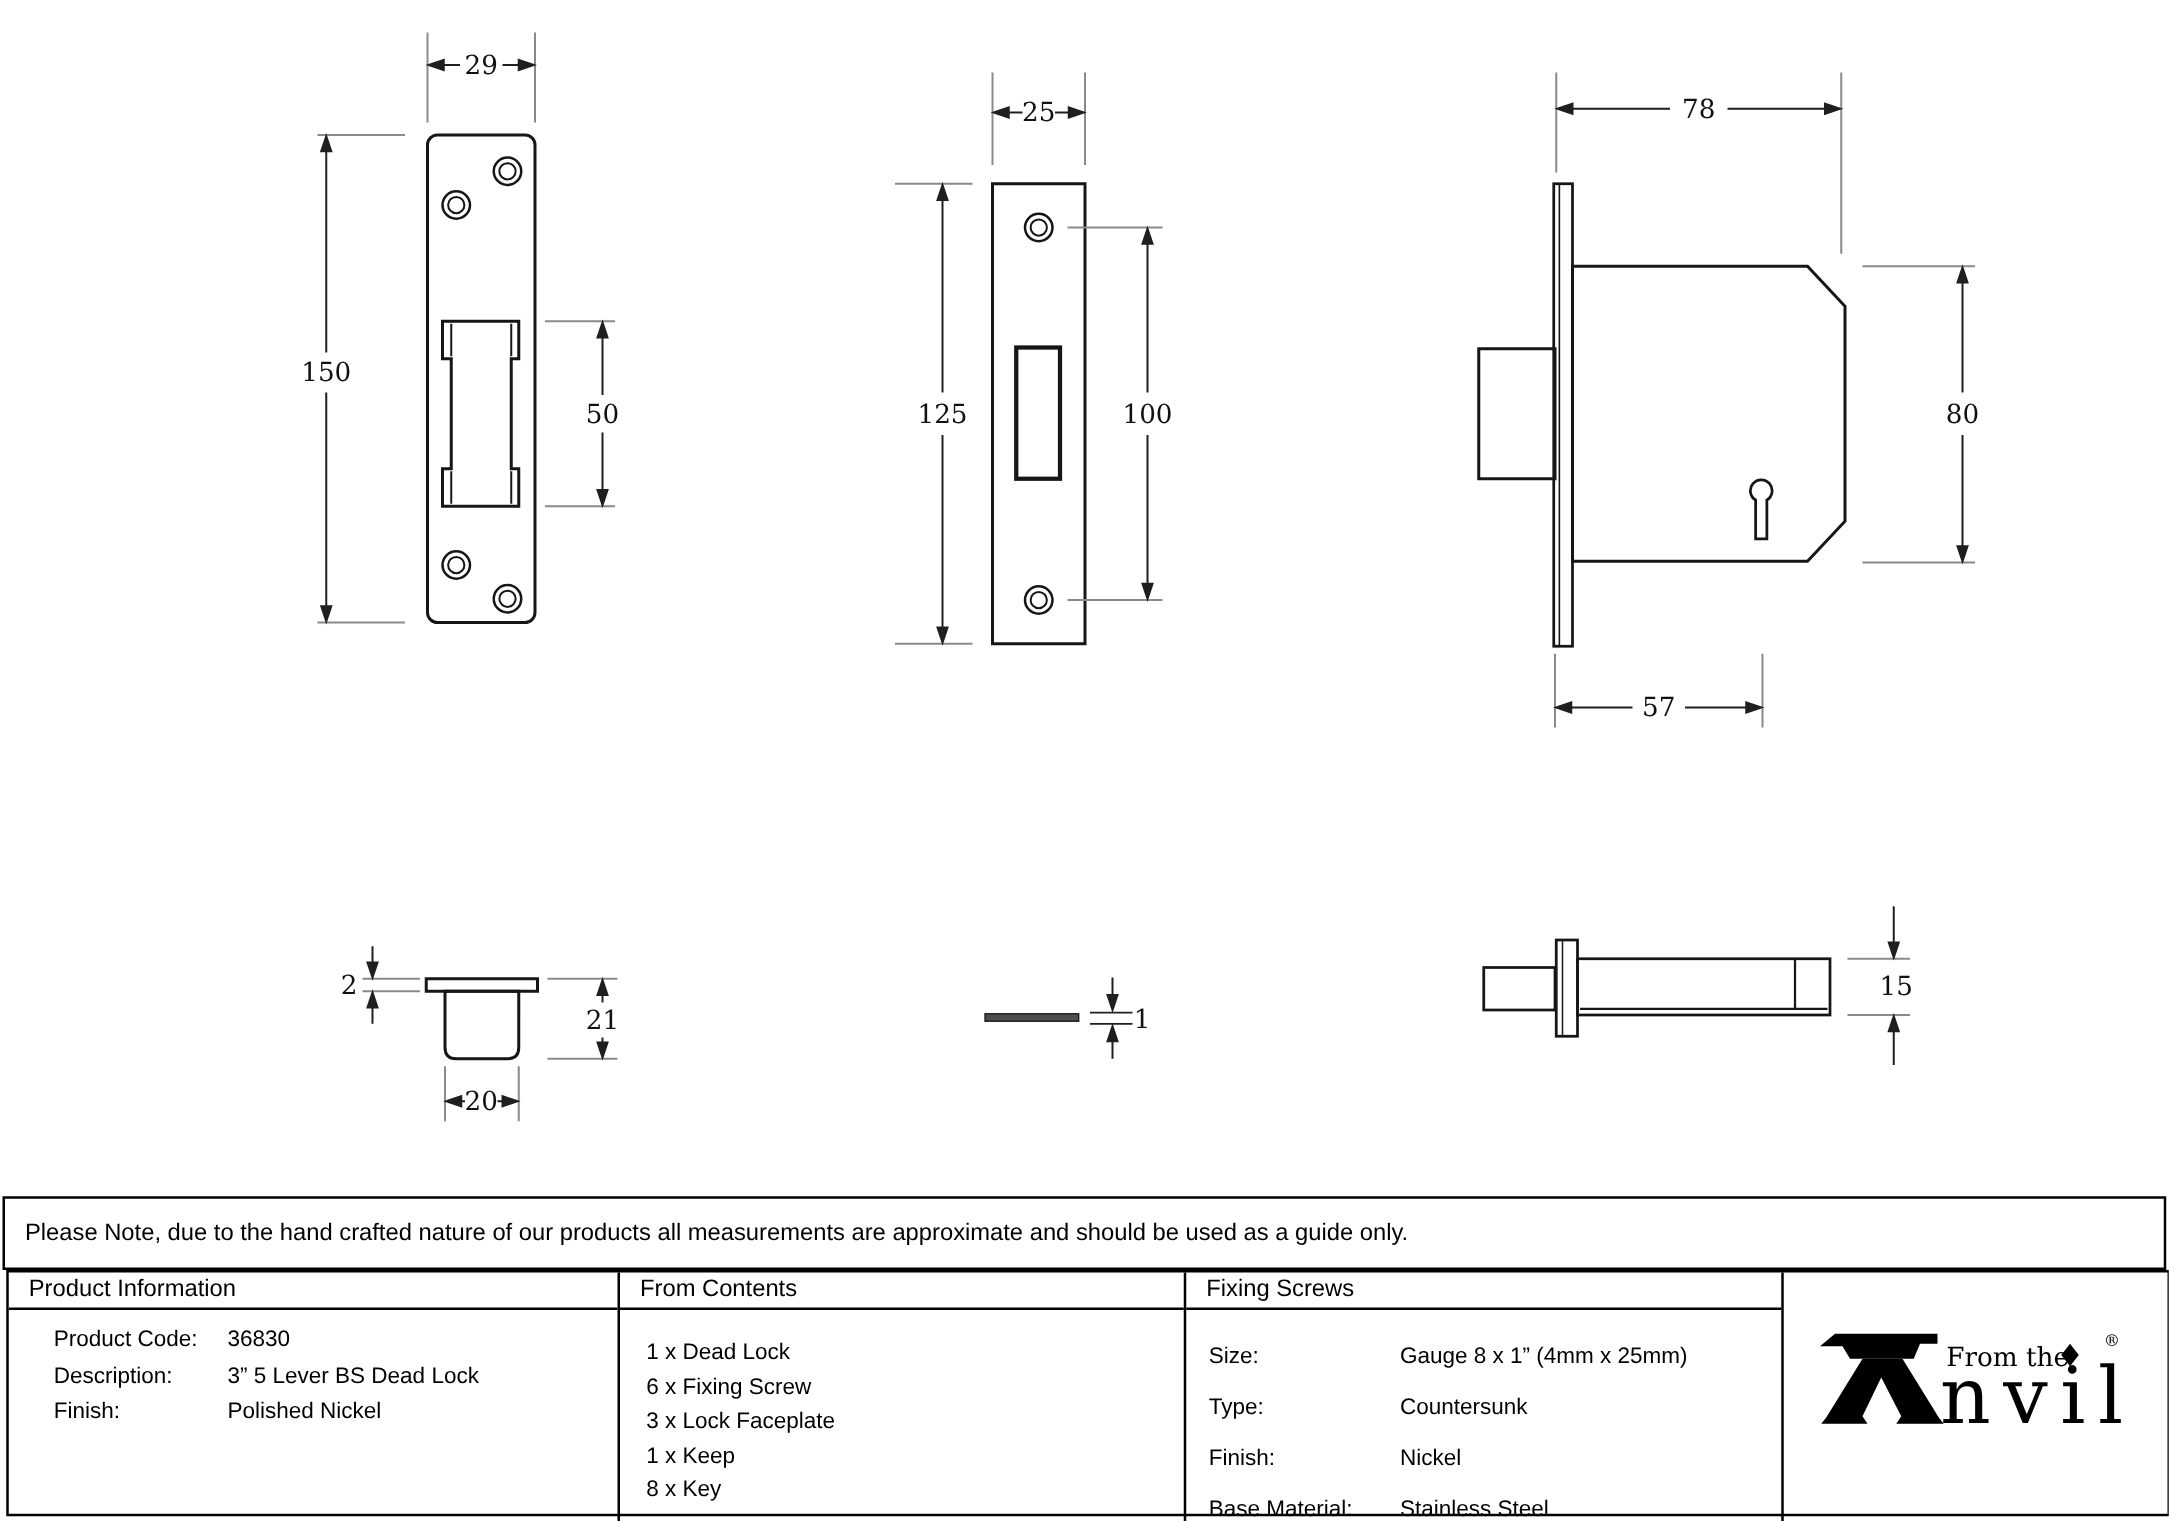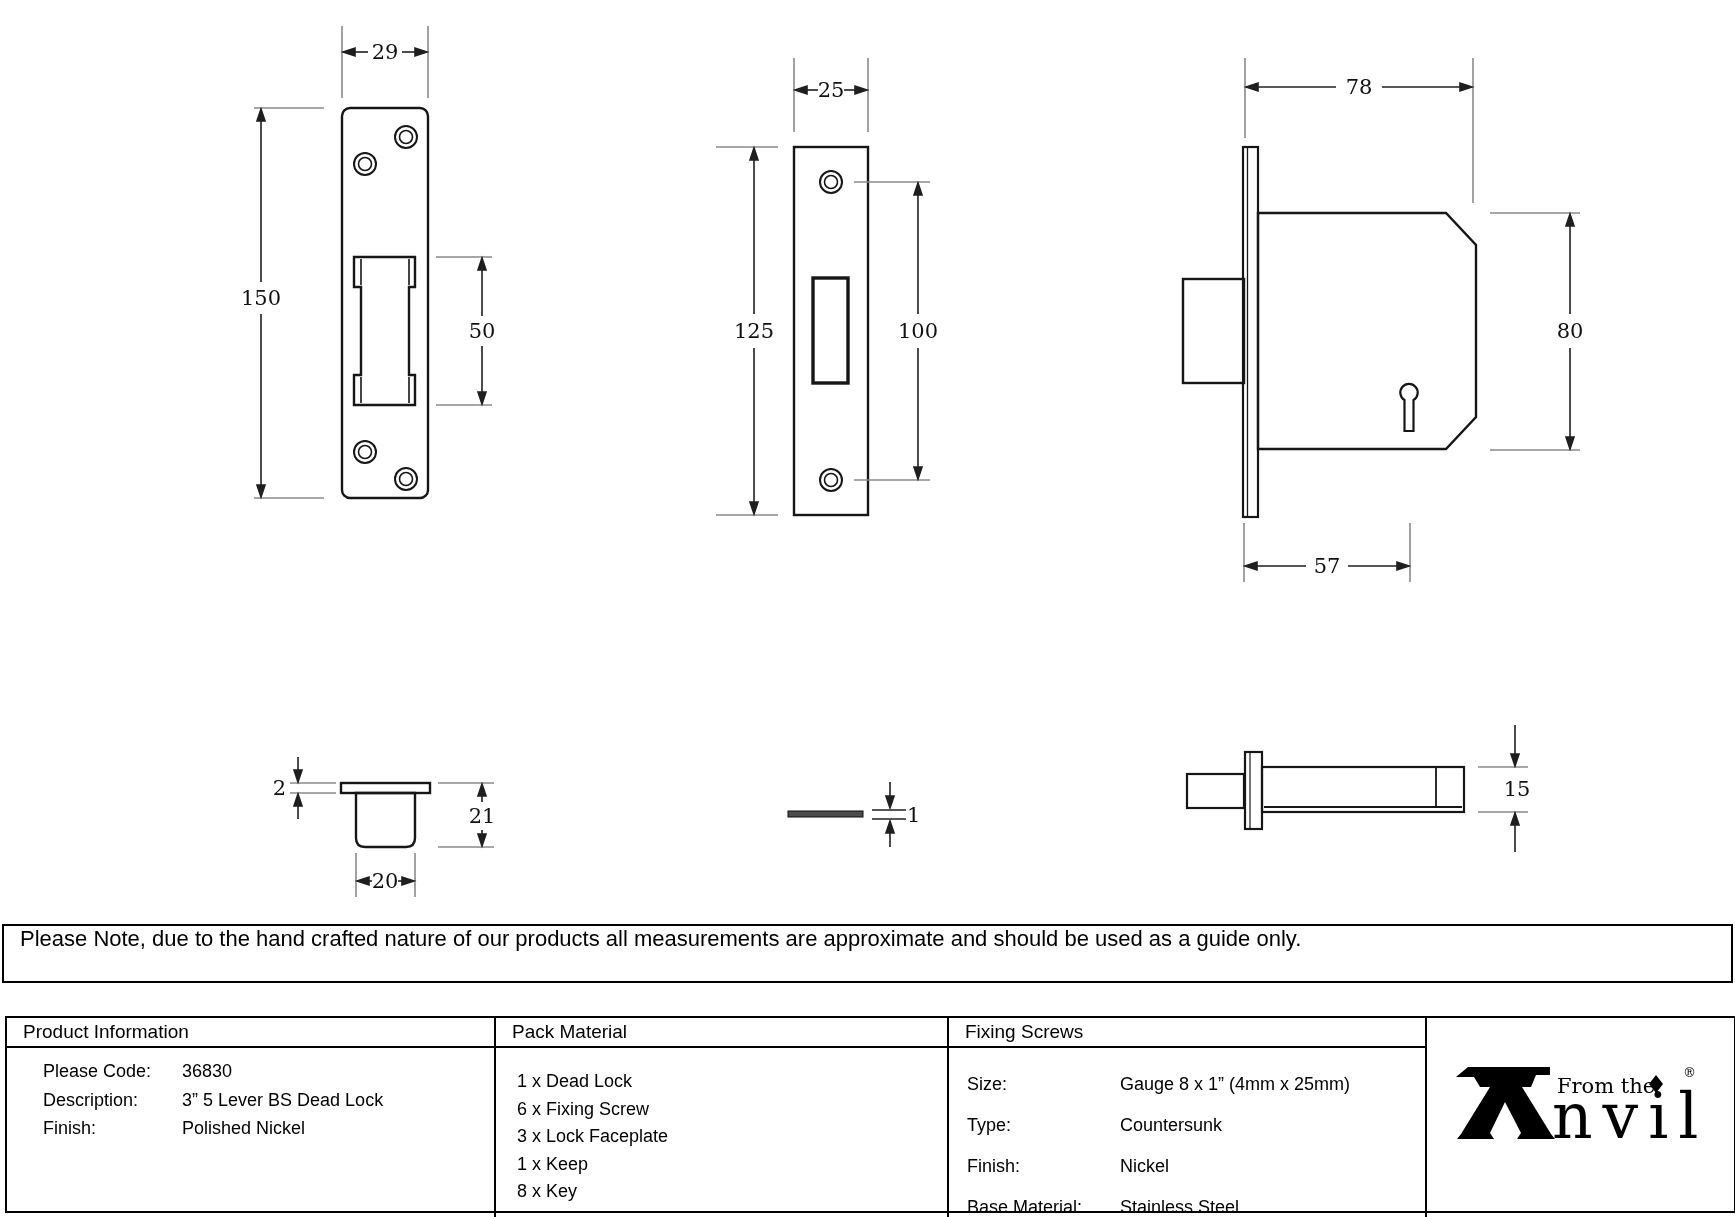--- a/index.html
+++ b/index.html
@@ -2,22 +2,22 @@
 <html><head>
 <meta charset="utf-8">
 <style>
   html,body{margin:0;padding:0;background:#ffffff;}
   .page{position:relative;width:1735px;height:1217px;background:#fff;overflow:hidden;
         font-family:"Liberation Sans",sans-serif;color:#000;padding-left:18px;}
   svg text.dim{font-family:"DejaVu Serif",serif;font-size:21px;fill:#111;}
   svg .mid{text-anchor:middle;dominant-baseline:central;}
   svg .endA{text-anchor:end;dominant-baseline:central;}
   svg .startA{text-anchor:start;dominant-baseline:central;}
-  .notebox{position:absolute;left:2px;top:924px;width:1731px;height:59px;border:2.5px solid #000;
-           box-sizing:border-box;display:flex;align-items:flex-start;font-size:22px;padding-left:16px;}
+  .notebox{position:absolute;left:2px;top:957px;width:1731px;height:59px;border:2.5px solid #000;
+           box-sizing:border-box;display:flex;align-items:center;font-size:19px;padding-left:16px;}
   .tbl{position:absolute;left:5px;top:1016px;width:1731px;height:197px;border:2.5px solid #000;
        box-sizing:border-box;display:grid;grid-template-columns:489px 453px 478px 1fr;}
   .cell{border-right:2px solid #000;display:flex;flex-direction:column;min-width:0;}
   .cell.last{border-right:none;position:relative;}
   .hdr{height:25px;border-bottom:2px solid #000;font-size:19px;padding:3px 0 0 16px;}
   .body1{margin-top:9px;font-size:18px;line-height:28.5px;padding-left:36px;}
   .body1 .lbl{display:inline-block;width:134px;}
   .body2{margin-top:20px;font-size:18px;line-height:27.6px;padding-left:21px;}
   .body3{margin-top:10px;font-size:18px;line-height:29px;padding-left:18px;}
   .body3 .lbl{display:inline-block;width:148px;margin-top:12px;}
@@ -214,36 +214,36 @@
   <span>Please Note, due to the hand crafted nature of our products all measurements are approximate and should be used as a guide only.</span>
 </div>
 
 
 <div class="tbl">
 
   <div class="cell">
     <div class="hdr">Product Information</div>
     <div class="body1">
       <div>
-        <span class="lbl">Please Code:</span>
+        <span class="lbl">Product Code:</span>
         <span>36830</span>
       </div>
       <div>
         <span class="lbl">Description:</span>
         <span>3” 5 Lever BS Dead Lock</span>
       </div>
       <div>
         <span class="lbl">Finish:</span>
         <span>Polished Nickel</span>
       </div>
     </div>
   </div>
 
   <div class="cell">
-    <div class="hdr">Pack Material</div>
+    <div class="hdr">From Contents</div>
     <div class="body2">
       <div>1 x Dead Lock</div>
       <div>6 x Fixing Screw</div>
       <div>3 x Lock Faceplate</div>
       <div>1 x Keep</div>
       <div>8 x Key</div>
     </div>
   </div>
 
   <div class="cell">

